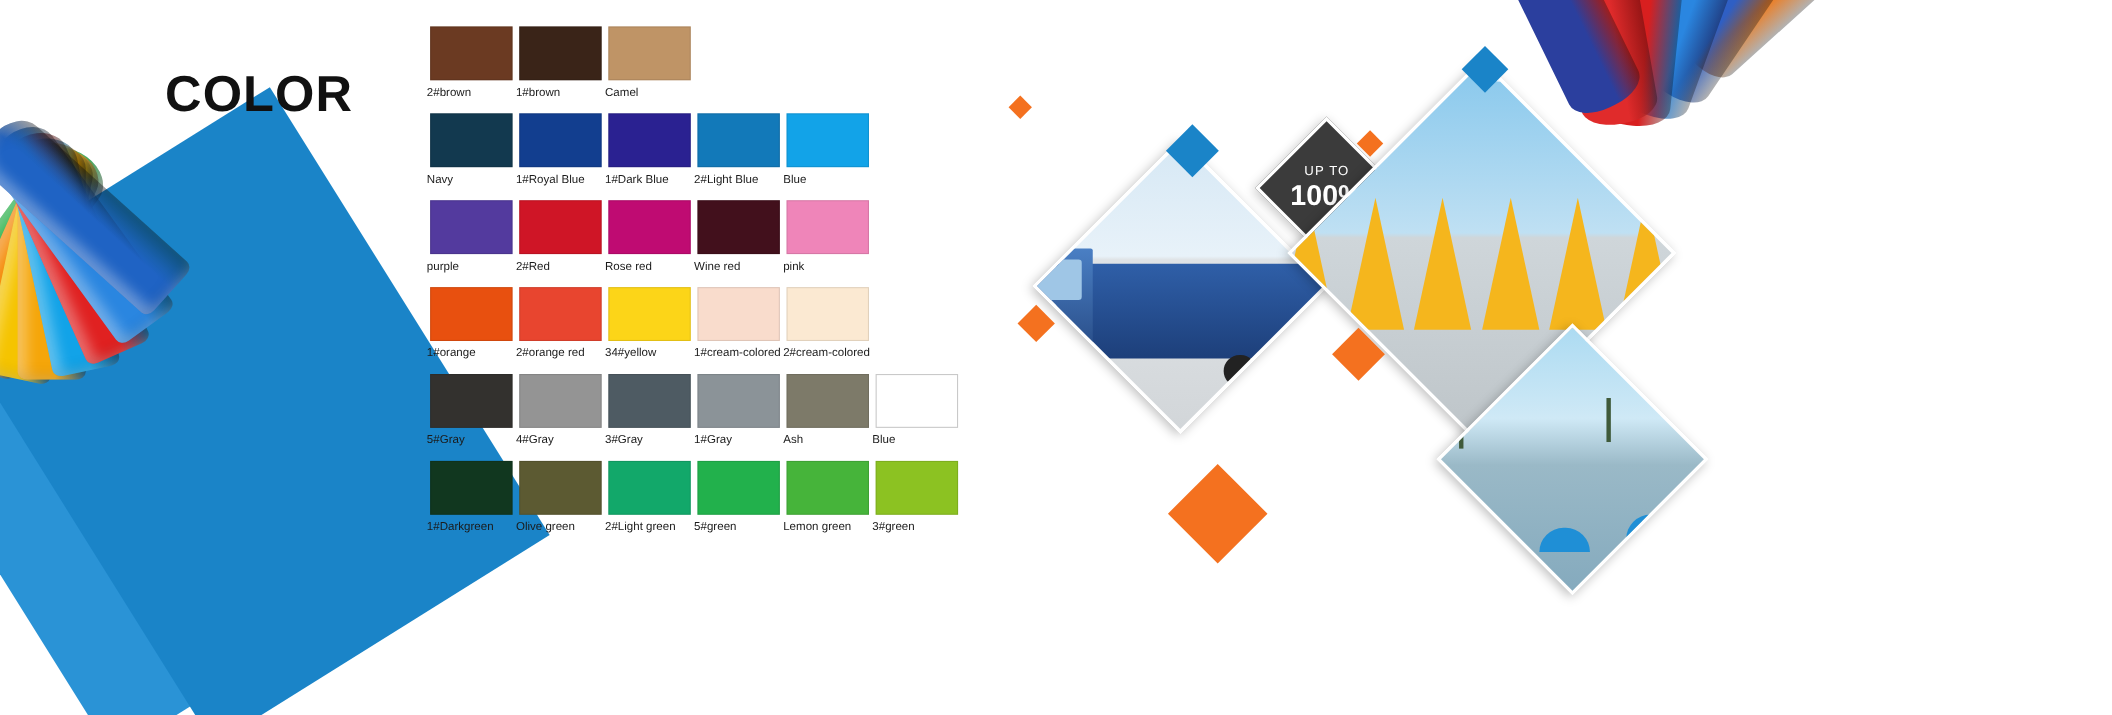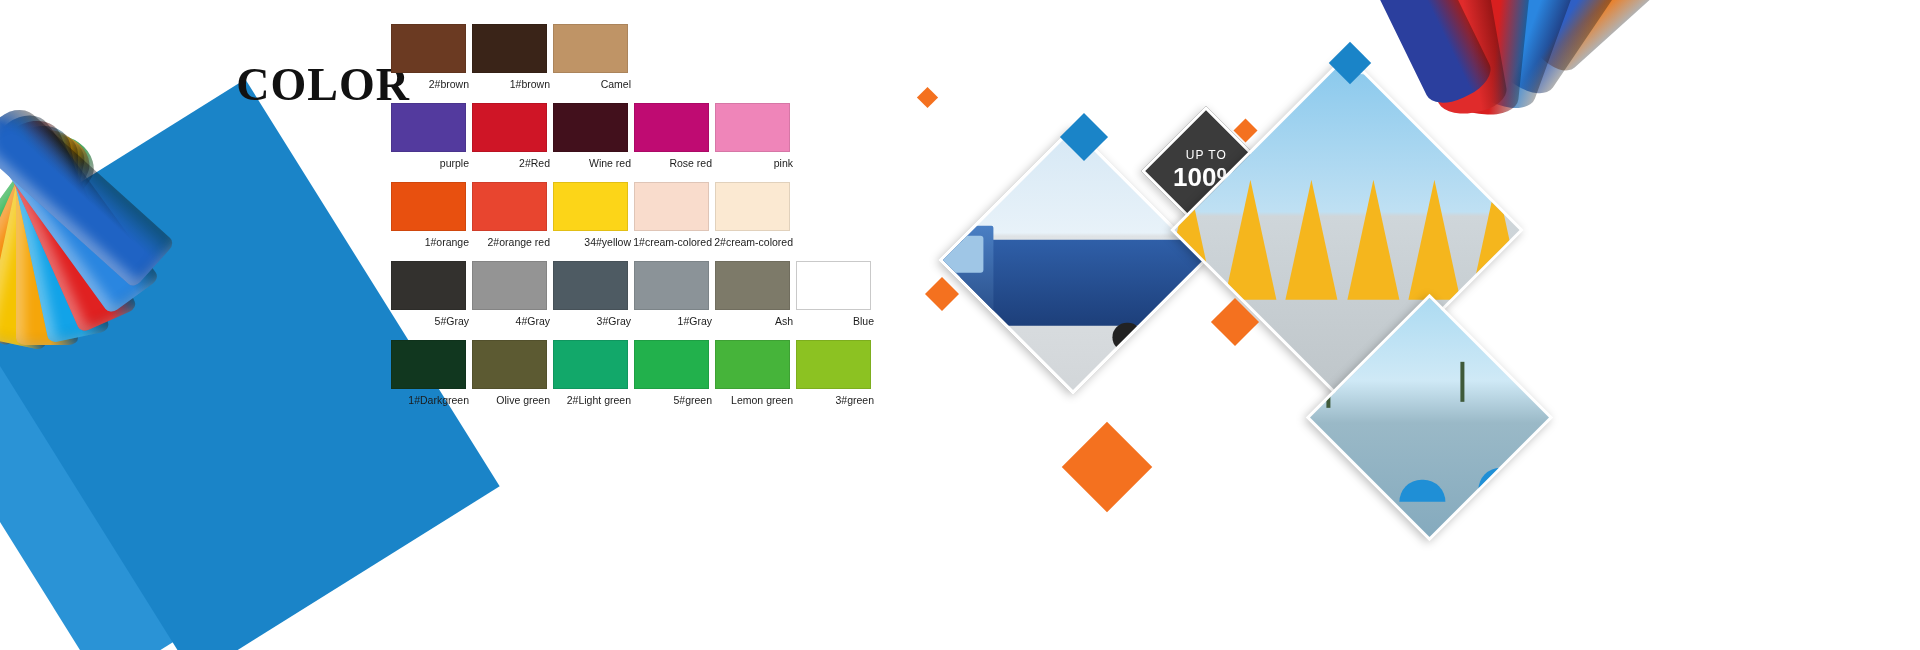--- a/index.html
+++ b/index.html
@@ -30,28 +30,28 @@
     width: 62px; height: 215px;
     border-radius: 34px 34px 10px 10px / 26px 26px 8px 8px;
     transform-origin: 14px 14px;
     box-shadow: inset -10px 0 16px rgba(0,0,0,.18), inset 8px 0 12px rgba(255,255,255,.35);
   }
 
   
   .title {
     position: absolute; left: 150px; top: 62px; width: 260px;
     font-weight: bold; font-size: 46px; line-height: 46px;
-    letter-spacing: 1px; color: #111; text-align: right; font-family: Liberation Serif, serif;
+    letter-spacing: 1px; color: #111; text-align: left;
   }
   .title .l2 { display: block; margin-top: 4px; }
 
   
   .grid { position: absolute; left: 388px; top: 24px; width: 580px; }
   .row { display: flex; margin-bottom: 13px; }
-  .cell { width: 81px; margin-right: 0px; text-align: right; }
+  .cell { width: 81px; margin-right: 0px; text-align: left; }
   .chip {
     width: 75px; height: 49px; margin: 0 auto;
     border: 1px solid rgba(0,0,0,.10);
   }
   .chip.white { border: 1px solid #c9c9c9; }
   .cap {
     display: block; margin-top: 5px;
     font-size: 10.5px; line-height: 12px; color: #1b1b1b;
     white-space: nowrap; font-family: "Liberation Sans", sans-serif;
   }
@@ -166,34 +166,56 @@
           <div class="chip" style="background: rgb(58, 36, 24);"></div>
           <span class="cap">1#brown</span>
         </div>
         <div class="cell">
           <div class="chip" style="background: rgb(191, 148, 102);"></div>
           <span class="cap">Camel</span>
         </div>
       </div>
       <div class="row">
         <div class="cell">
+          <div class="chip" style="background: rgb(18, 57, 79);"></div>
+          <span class="cap">Navy</span>
+        </div>
+        <div class="cell">
+          <div class="chip" style="background: rgb(18, 62, 143);"></div>
+          <span class="cap">1#Royal Blue</span>
+        </div>
+        <div class="cell">
+          <div class="chip" style="background: rgb(42, 33, 145);"></div>
+          <span class="cap">1#Dark Blue</span>
+        </div>
+        <div class="cell">
+          <div class="chip" style="background: rgb(18, 121, 185);"></div>
+          <span class="cap">2#Light Blue</span>
+        </div>
+        <div class="cell">
+          <div class="chip" style="background: rgb(18, 163, 232);"></div>
+          <span class="cap">Blue</span>
+        </div>
+      </div>
+      <div class="row">
+        <div class="cell">
           <div class="chip" style="background: rgb(83, 58, 158);"></div>
           <span class="cap">purple</span>
         </div>
         <div class="cell">
           <div class="chip" style="background: rgb(207, 21, 38);"></div>
           <span class="cap">2#Red</span>
         </div>
         <div class="cell">
+          <div class="chip" style="background: rgb(191, 11, 114);"></div>
+          <span class="cap">Rose red</span>
+        </div>
+        <div class="cell">
           <div class="chip" style="background: rgb(66, 16, 28);"></div>
           <span class="cap">Wine red</span>
-        </div>
-        <div class="cell">
-          <div class="chip" style="background: rgb(191, 11, 114);"></div>
-          <span class="cap">Rose red</span>
         </div>
         <div class="cell">
           <div class="chip" style="background: rgb(239, 133, 185);"></div>
           <span class="cap">pink</span>
         </div>
       </div>
       <div class="row">
         <div class="cell">
           <div class="chip" style="background: rgb(232, 80, 15);"></div>
           <span class="cap">1#orange</span>

